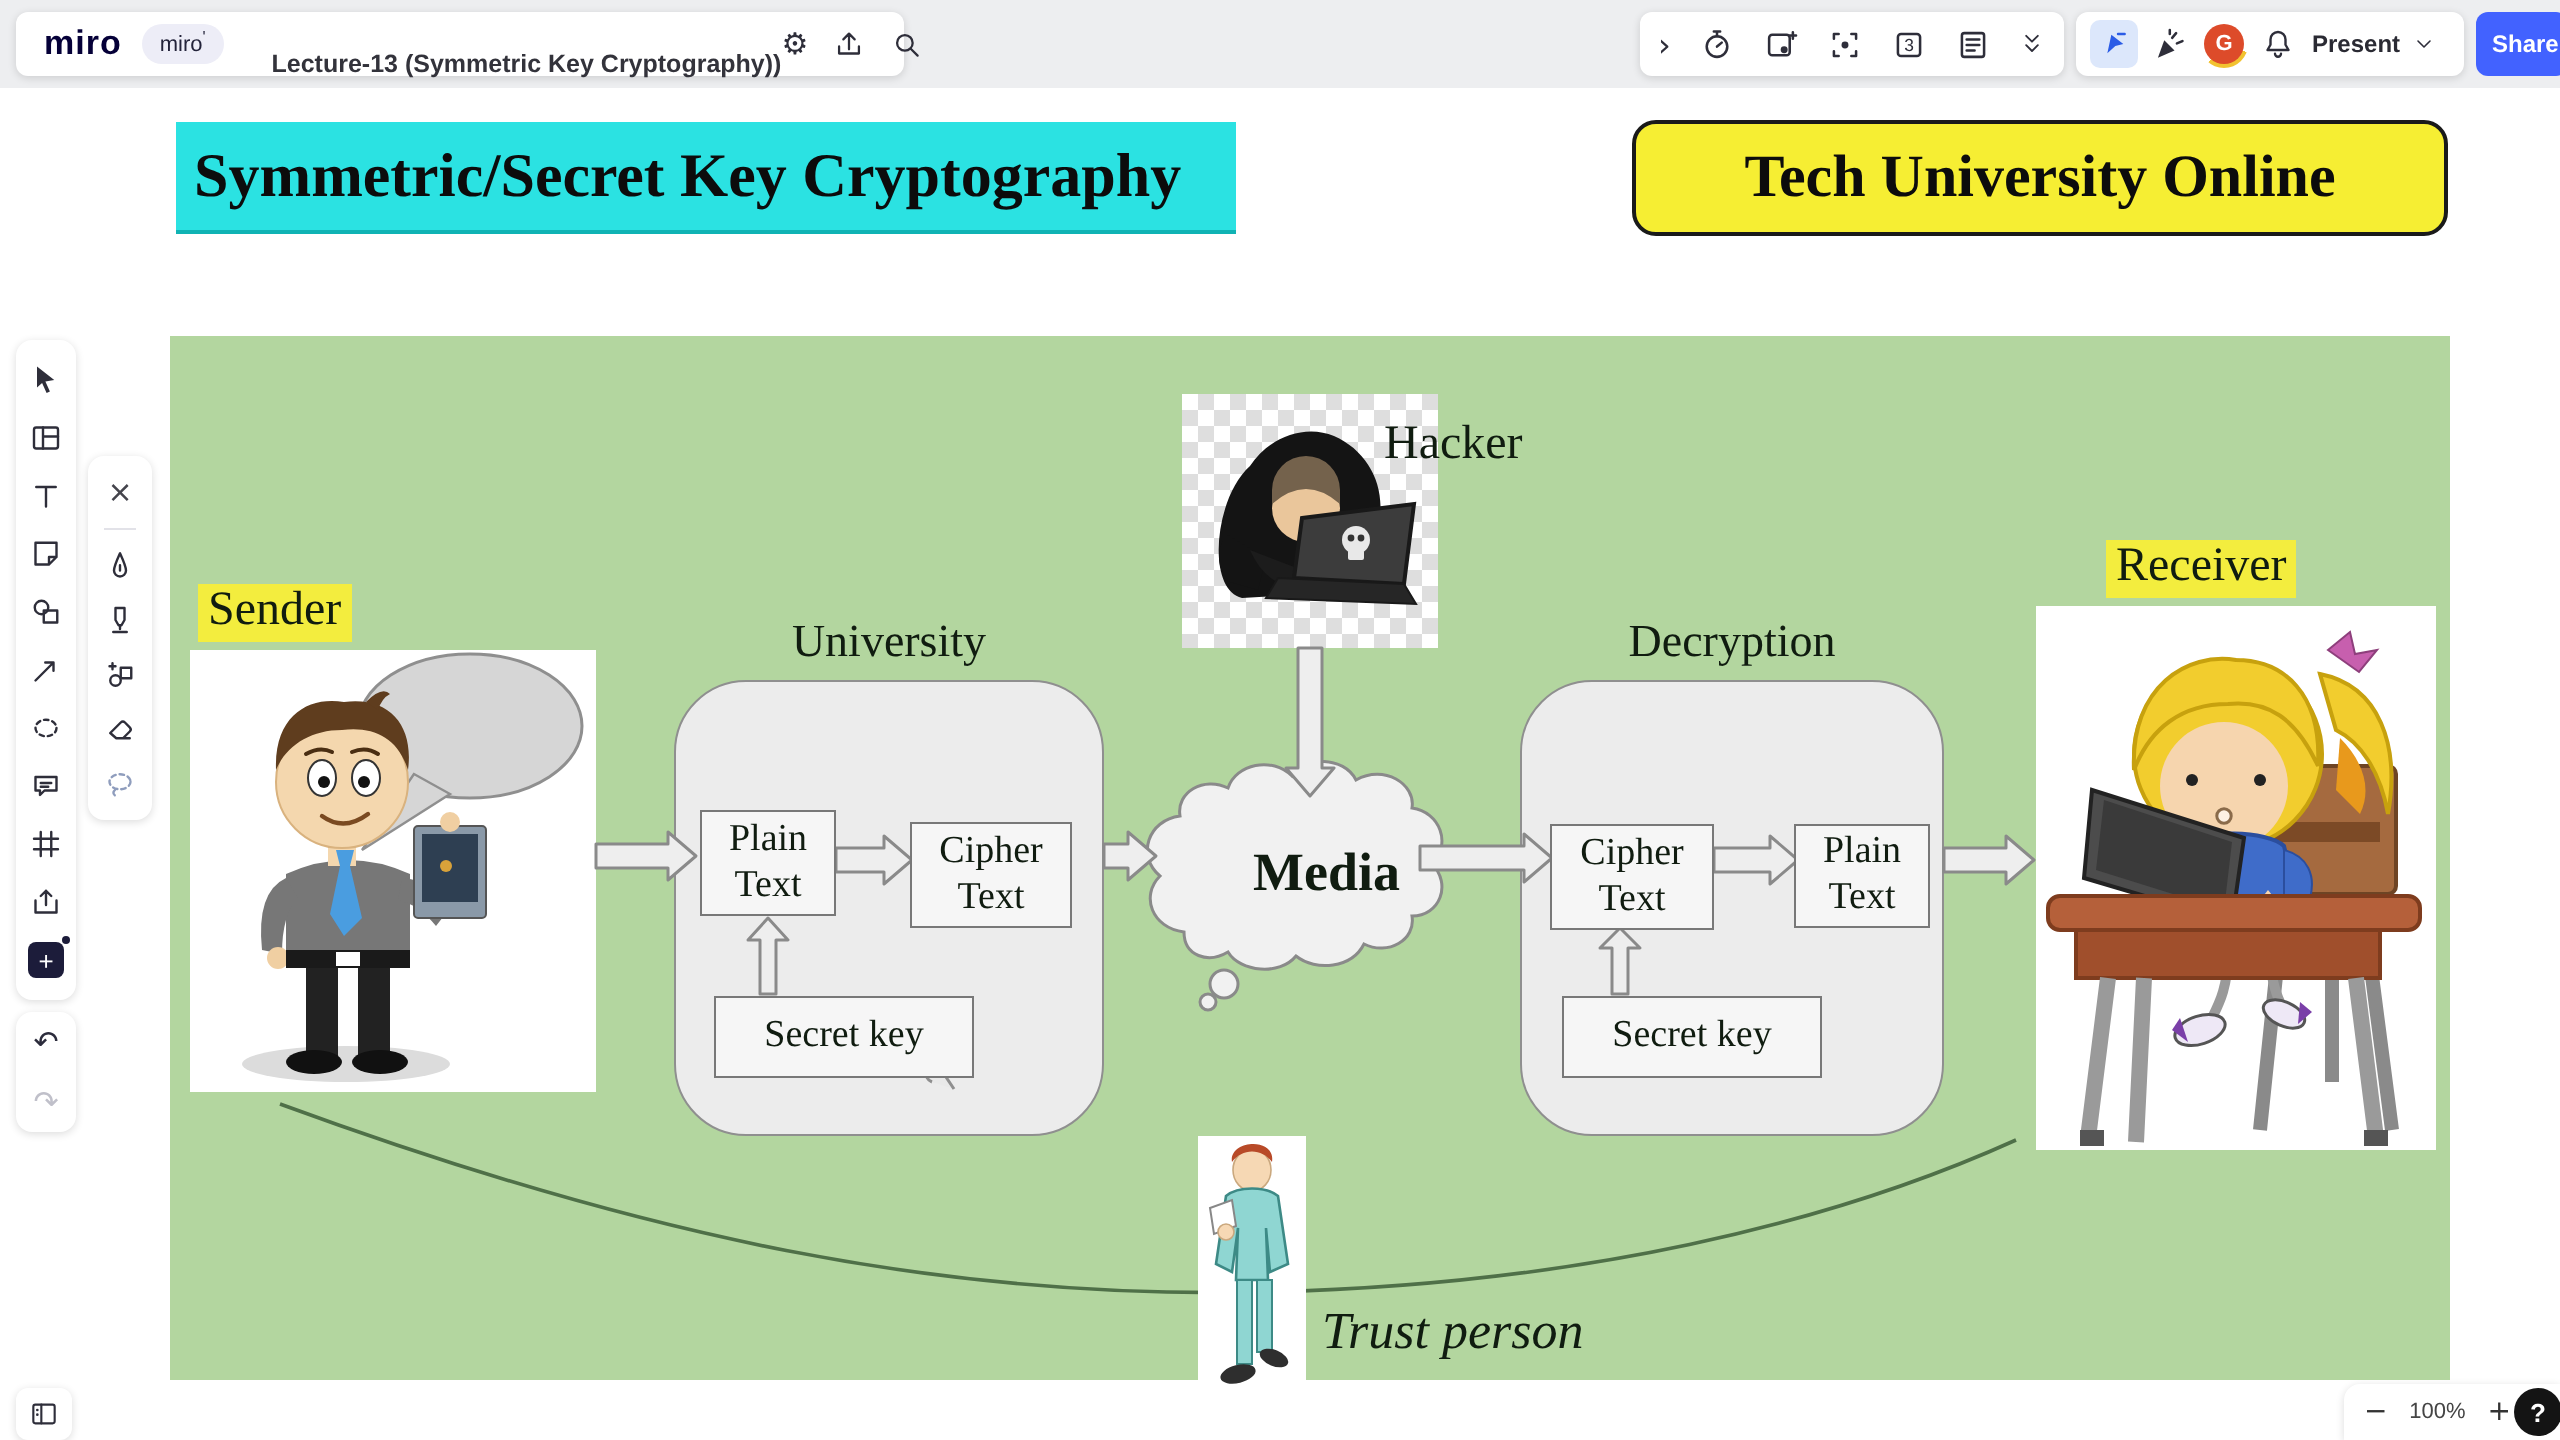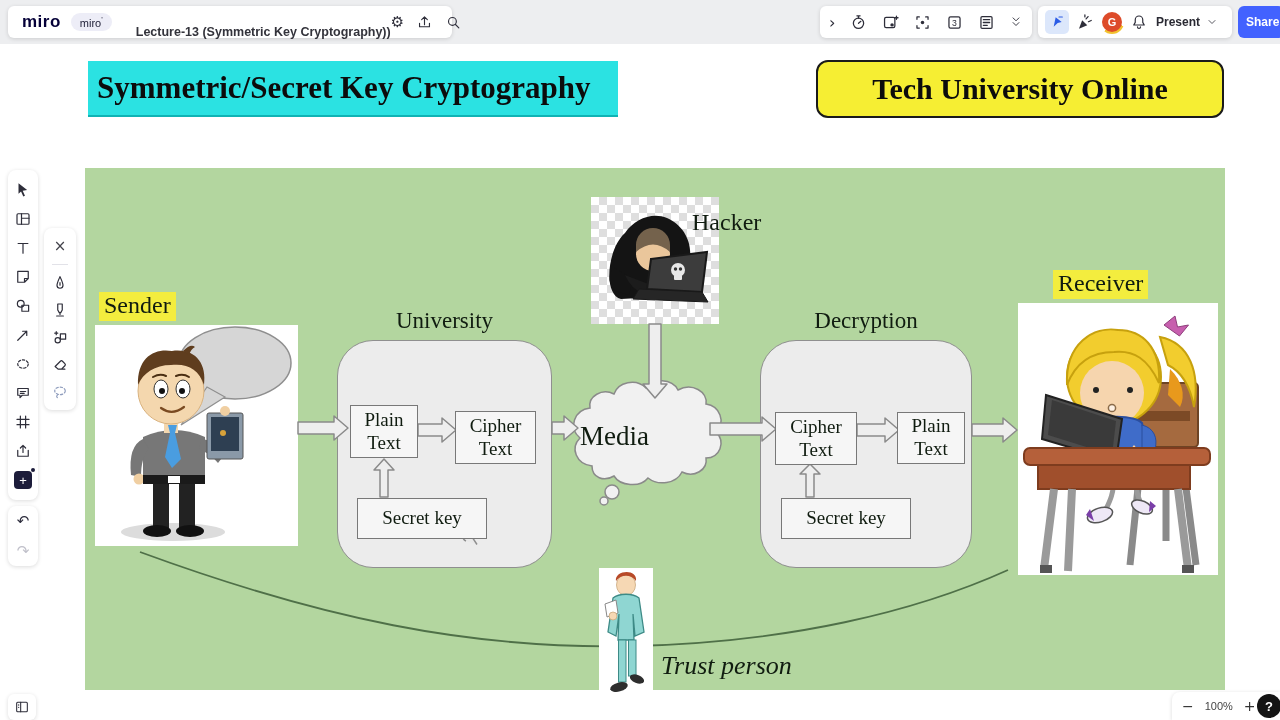--- a/index.html
+++ b/index.html
@@ -57,21 +57,21 @@
   #trust-img{left:599px;top:568px;width:54px;height:128px;z-index:2;}
   #hacker-img{left:591px;top:197px;width:128px;height:127px;z-index:2;
      background-image:linear-gradient(45deg,#dedede 25%,transparent 25%,transparent 75%,#dedede 75%),
                       linear-gradient(45deg,#dedede 25%,#ffffff 25%,#ffffff 75%,#dedede 75%);
      background-size:16px 16px;background-position:0 0,8px 8px;}
   .seclabel{font-size:23px;z-index:4;text-align:center;}
   #enc-label{left:337px;top:308px;width:215px;}
   #dec-label{left:760px;top:308px;width:212px;}
   #hacker-label{left:692px;top:209px;font-size:24px;z-index:4;}
   #trust-label{left:661px;top:651px;font-size:26px;z-index:4;font-style:italic;}
-  #media-label{left:580px;top:421px;width:120px;text-align:left;font-size:27px;z-index:4;}
+  #media-label{left:580px;top:421px;width:120px;text-align:right;font-size:27px;z-index:4;font-weight:bold;}
   .roundbox{background:#ececec;border:1.5px solid #8f8f8f;border-radius:36px;box-sizing:border-box;z-index:2;}
   #enc-box{left:337px;top:340px;width:215px;height:228px;}
   #dec-box{left:760px;top:340px;width:212px;height:228px;}
   .fbox{background:#f6f6f6;border:1.5px solid #787878;box-sizing:border-box;display:flex;align-items:center;justify-content:center;
         text-align:center;font-size:19px;line-height:1.2;z-index:4;}
   #enc-plain{left:350px;top:405px;width:68px;height:53px;}
   #enc-cipher{left:455px;top:411px;width:81px;height:53px;}
   #enc-key{left:357px;top:498px;width:130px;height:41px;}
   #dec-cipher{left:775px;top:412px;width:82px;height:53px;}
   #dec-plain{left:897px;top:412px;width:68px;height:52px;}

